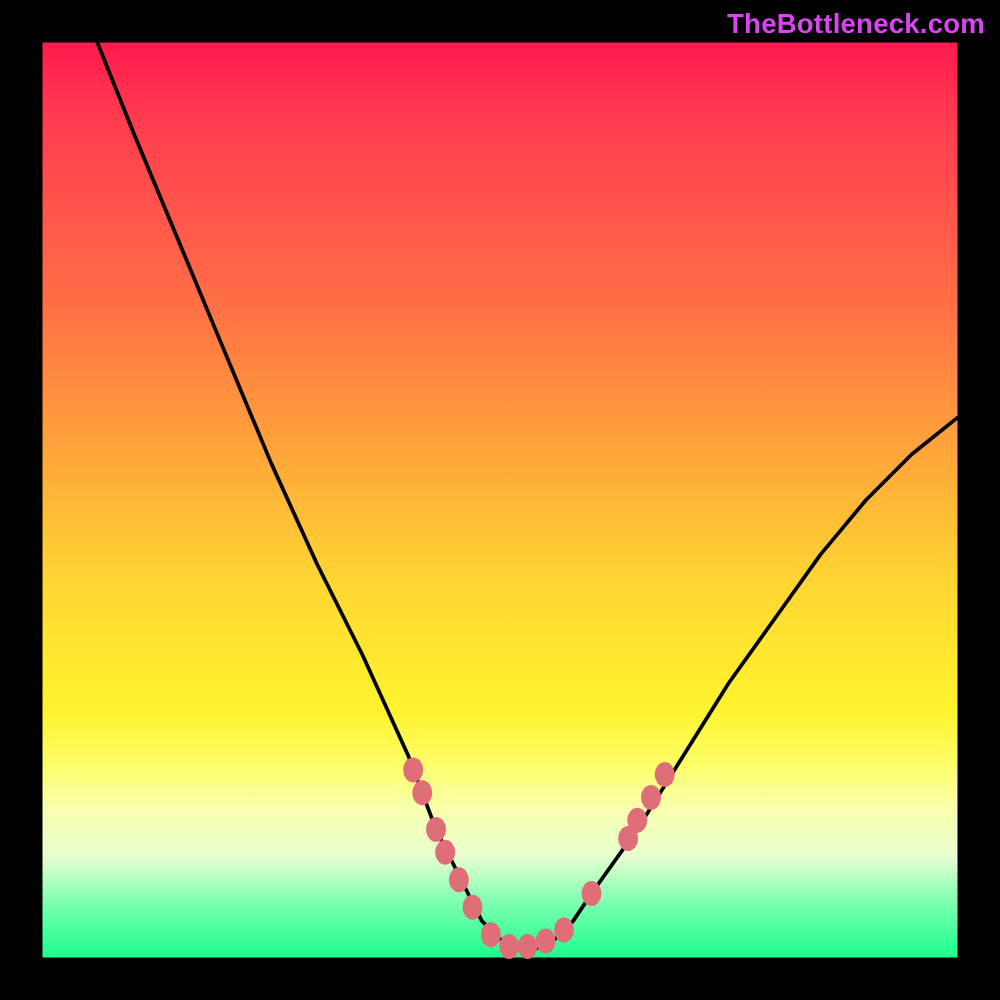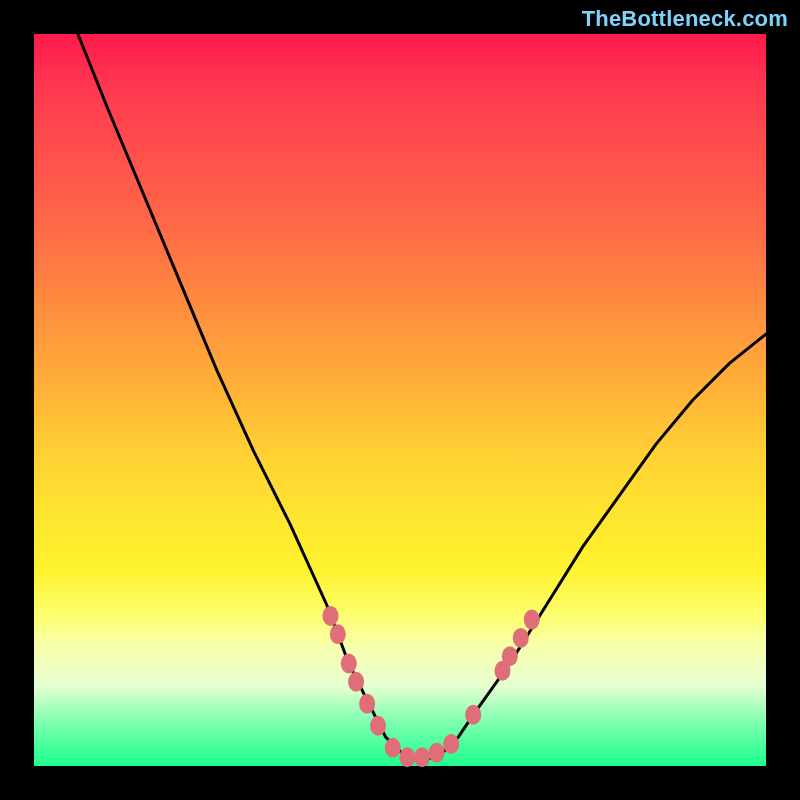--- a/index.html
+++ b/index.html
@@ -47,21 +47,21 @@
     left: 0;
     top: 0;
     width: 732px;
     height: 732px;
     overflow: visible;
   }
   .watermark {
     position: absolute;
     top: 6px;
     right: 12px;
-    color: #7dd3fc;
+    color: #d946ef;
     font-size: 22px;
     font-weight: 600;
     letter-spacing: 0.2px;
     user-select: none;
   }
 </style>
 </head>
 <body>
 
 <div class="frame">

